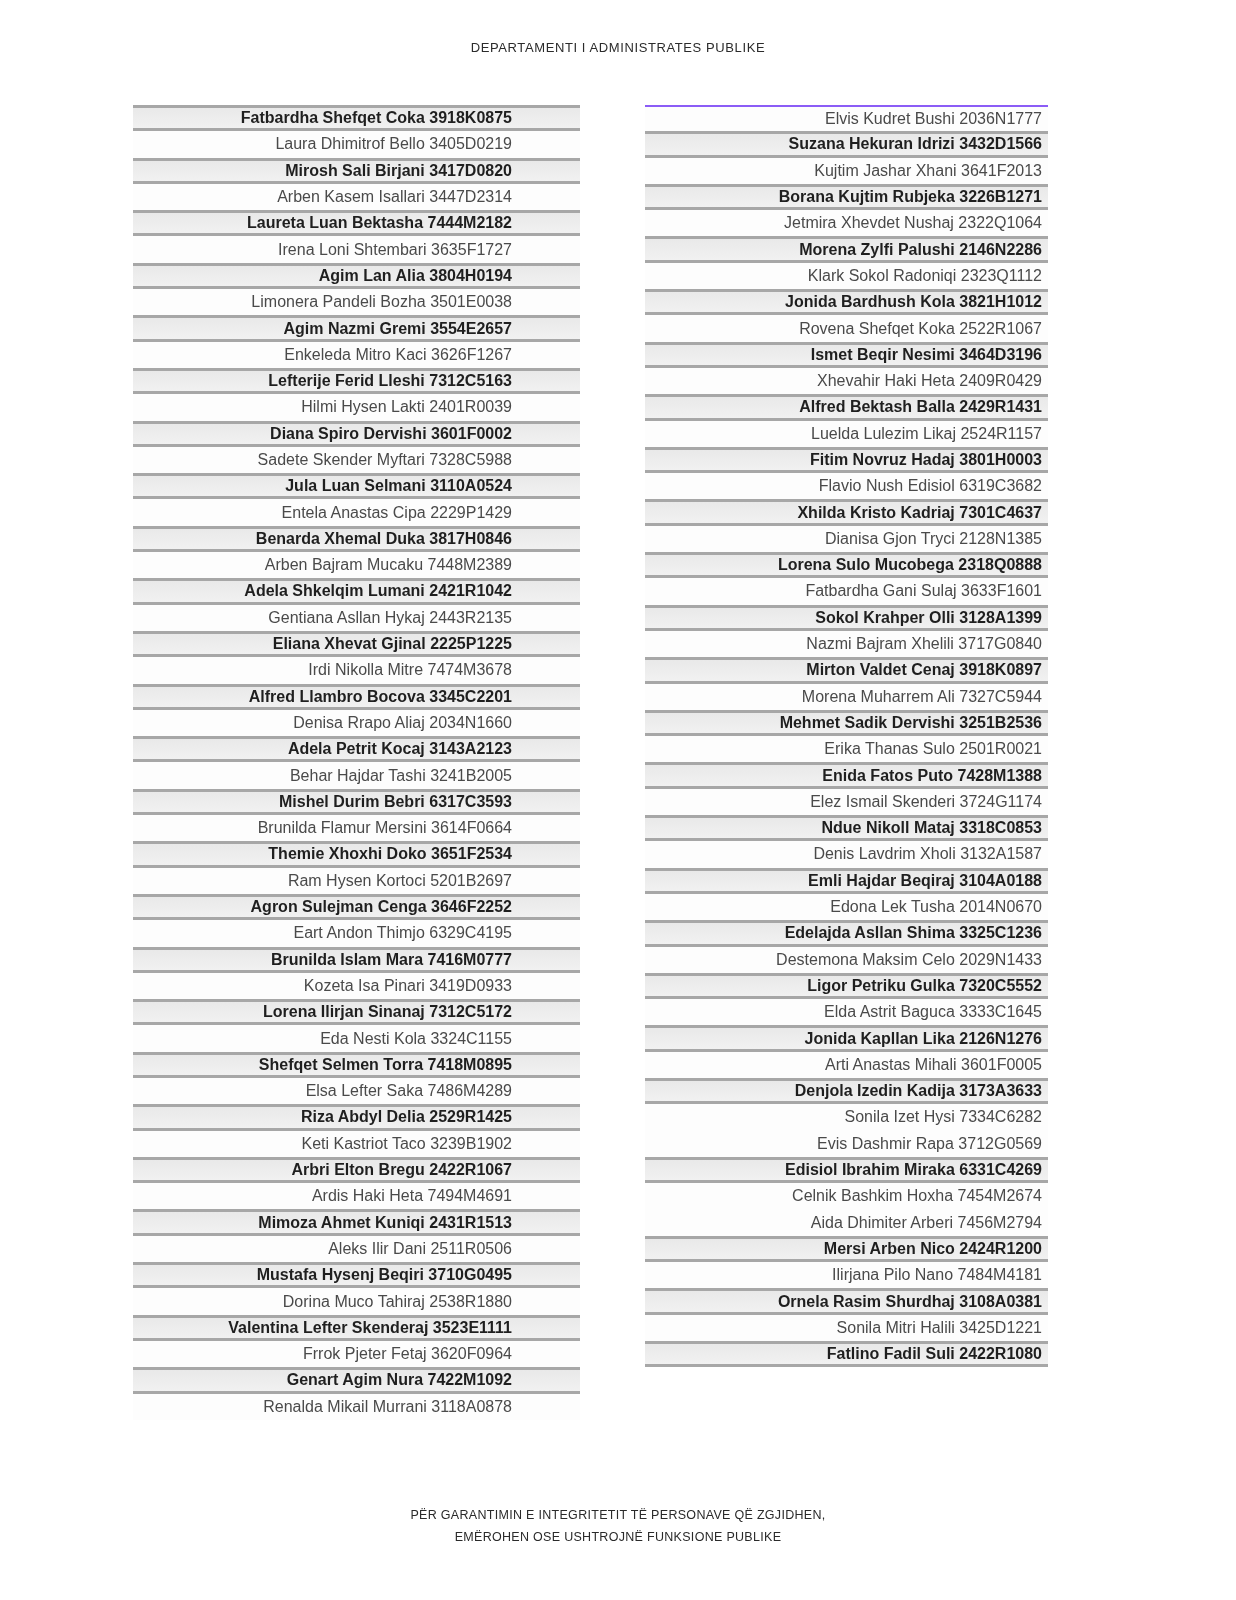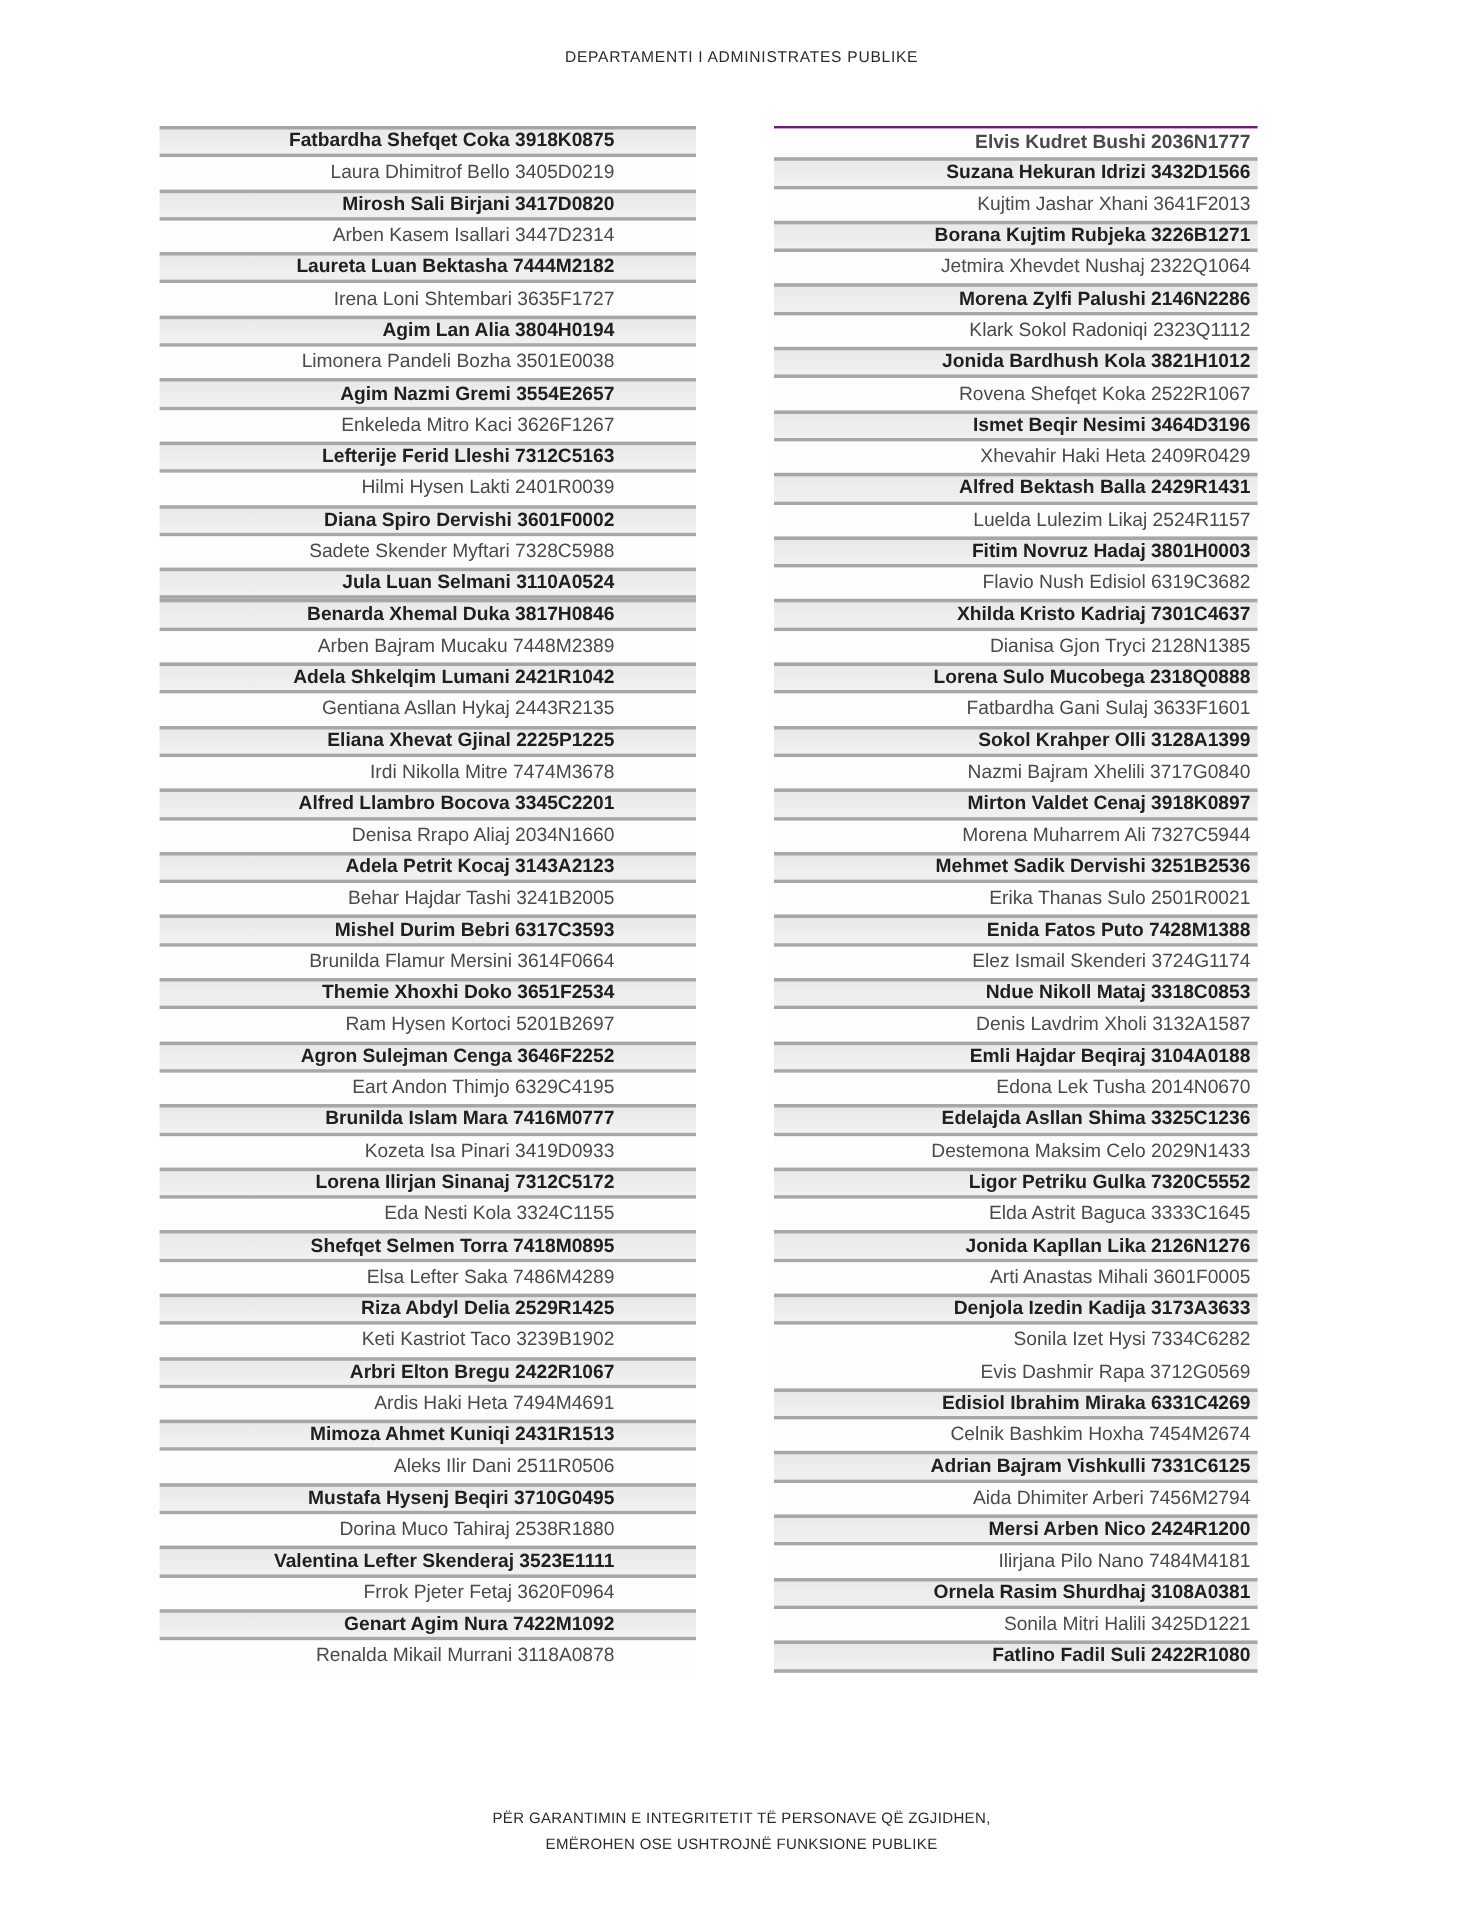--- a/index.html
+++ b/index.html
@@ -55,22 +55,21 @@
   .col-right .row { padding-right: 6px; }
 
   .row.shaded {
     background: linear-gradient(#e9e9e9, #f1f1f1);
     border-top: 3px solid #a7a7a7;
     border-bottom: 3px solid #a7a7a7;
     color: #1f1f1f;
     font-weight: 600;
   }
   .col-right .row:first-child:not(.shaded) {
-    border-top: 2px solid #701a75;
-    font-weight: bold;
+    border-top: 2px solid #8b5cf6;
   }
 
   .page-footer {
     position: absolute;
     top: 1505px;
     left: 0;
     width: 100%;
     text-align: center;
     font-size: 12.5px;
     font-weight: 400;
@@ -124,20 +123,23 @@
       </div>
       <div class="row shaded">
         <span>Diana Spiro Dervishi 3601F0002</span>
       </div>
       <div class="row">
         <span>Sadete Skender Myftari 7328C5988</span>
       </div>
       <div class="row shaded">
         <span>Jula Luan Selmani 3110A0524</span>
       </div>
+      <div class="row">
+        <span>Entela Anastas Cipa 2229P1429</span>
+      </div>
       <div class="row shaded">
         <span>Benarda Xhemal Duka 3817H0846</span>
       </div>
       <div class="row">
         <span>Arben Bajram Mucaku 7448M2389</span>
       </div>
       <div class="row shaded">
         <span>Adela Shkelqim Lumani 2421R1042</span>
       </div>
       <div class="row">
@@ -353,23 +355,20 @@
         <span>Sonila Izet Hysi 7334C6282</span>
       </div>
       <div class="row">
         <span>Evis Dashmir Rapa 3712G0569</span>
       </div>
       <div class="row shaded">
         <span>Edisiol Ibrahim Miraka 6331C4269</span>
       </div>
       <div class="row">
         <span>Celnik Bashkim Hoxha 7454M2674</span>
-      </div>
-      <div class="row shaded">
-        <span>Adrian Bajram Vishkulli 7331C6125</span>
       </div>
       <div class="row">
         <span>Aida Dhimiter Arberi 7456M2794</span>
       </div>
       <div class="row shaded">
         <span>Mersi Arben Nico 2424R1200</span>
       </div>
       <div class="row">
         <span>Ilirjana Pilo Nano 7484M4181</span>
       </div>

